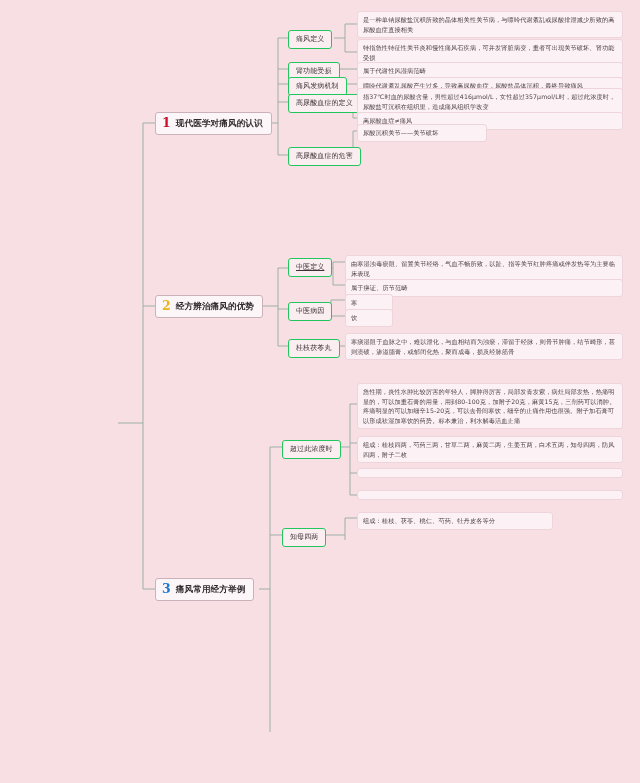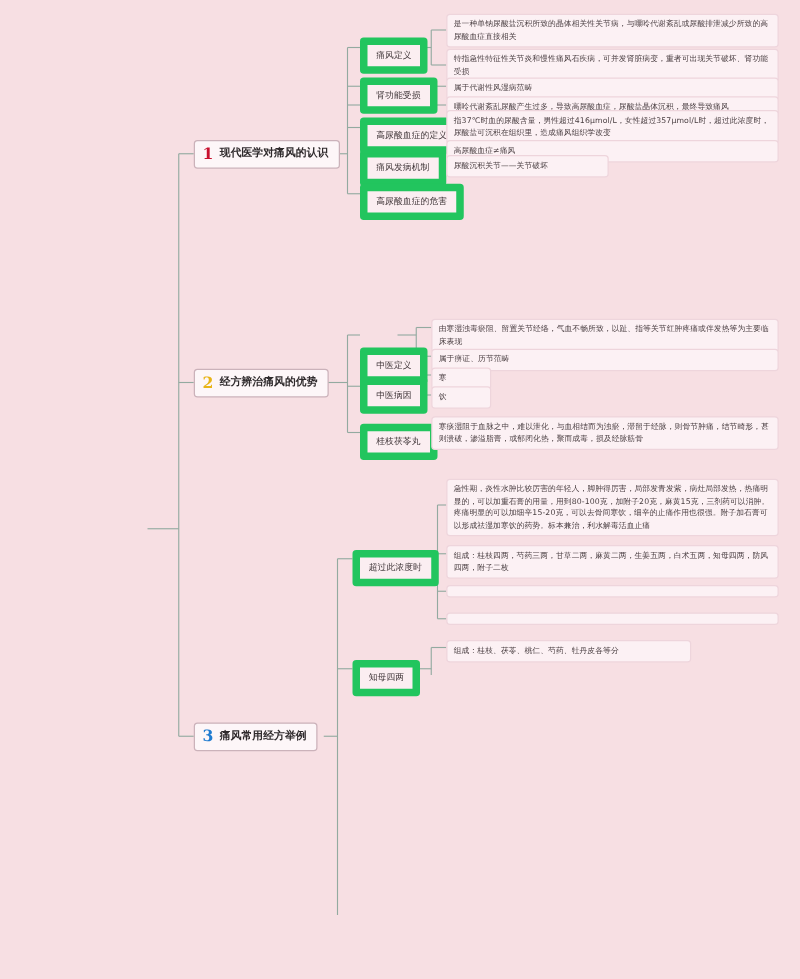--- a/index.html
+++ b/index.html
@@ -42,21 +42,21 @@
     letter-spacing: 0.1px;
     color: #4a3f42;
     white-space: normal;
   }
   .node.leaf {
     background: #fcf1f4;
     border-color: #eed5dc;
   }
   .node.mid {
     background: #fbeef1;
-    border: 6px solid #22c55e;
+    border: 1px solid #22c55e;
     font-size: 7px;
     padding: 3px 7px;
     white-space: nowrap;
     color: #3d3336;
   }
   .node.branch {
     background: #fdf6f8;
     border: 1px solid #cbb2ba;
     border-radius: 3px;
     font-size: 8.6px;
@@ -174,38 +174,38 @@
   </svg>
 
 
   <div class="node branch" style="left:155px; top:112px;">
     <span class="bnum n1">1</span>
     <span>现代医学对痛风的认识</span>
   </div>
 
   <div class="node mid" style="left:288px; top:30px;">痛风定义</div>
   <div class="node mid" style="left:288px; top:62px;">肾功能受损</div>
-  <div class="node mid" style="left:288px; top:77px;margin-top:43px;">痛风发病机制</div>
+  <div class="node mid" style="left:288px; top:77px;">痛风发病机制</div>
   <div class="node mid" style="left:288px; top:94px;">高尿酸血症的定义</div>
   <div class="node mid" style="left:288px; top:147px;">高尿酸血症的危害</div>
 
   <div class="node leaf" style="left:357px; top:11px; width:266px;">是一种单钠尿酸盐沉积所致的晶体相关性关节病，与嘌呤代谢紊乱或尿酸排泄减少所致的高尿酸血症直接相关</div>
   <div class="node leaf" style="left:357px; top:39px; width:266px;">特指急性特征性关节炎和慢性痛风石疾病，可并发肾脏病变，重者可出现关节破坏、肾功能受损</div>
   <div class="node leaf" style="left:357px; top:62px; width:266px;">属于代谢性风湿病范畴</div>
   <div class="node leaf" style="left:357px; top:77px; width:266px;">嘌呤代谢紊乱尿酸产生过多，导致高尿酸血症，尿酸盐晶体沉积，最终导致痛风</div>
   <div class="node leaf" style="left:357px; top:88px; width:266px;">指37℃时血的尿酸含量，男性超过416μmol/L，女性超过357μmol/L时，超过此浓度时，尿酸盐可沉积在组织里，造成痛风组织学改变</div>
   <div class="node leaf" style="left:357px; top:112px; width:266px;">高尿酸血症≠痛风</div>
   <div class="node leaf" style="left:357px; top:124px; width:130px;">尿酸沉积关节——关节破坏</div>
 
   <div class="node branch" style="left:155px; top:295px;">
     <span class="bnum n2">2</span>
     <span>经方辨治痛风的优势</span>
   </div>
 
-  <div class="node mid" style="left:288px; top:278px;">中医定义</div>
+  <div class="node mid" style="left:288px; top:258px;text-decoration:underline;">中医定义</div>
   <div class="node mid" style="left:288px; top:302px;">中医病因</div>
   <div class="node mid" style="left:288px; top:339px;">桂枝茯苓丸</div>
 
   <div class="node leaf" style="left:345px; top:255px; width:278px;">由寒湿浊毒瘀阻、留置关节经络，气血不畅所致，以趾、指等关节红肿疼痛或伴发热等为主要临床表现</div>
   <div class="node leaf" style="left:345px; top:279px; width:278px;">属于痹证、历节范畴</div>
   <div class="node leaf" style="left:345px; top:294px; width:48px;">寒</div>
   <div class="node leaf" style="left:345px; top:309px; width:48px;">饮</div>
   <div class="node leaf" style="left:345px; top:333px; width:278px;">寒痰湿阻于血脉之中，难以泄化，与血相结而为浊瘀，滞留于经脉，则骨节肿痛，结节畸形，甚则溃破，渗溢脂膏，或郁闭化热，聚而成毒，损及经脉筋骨</div>
 
   <div class="node branch" style="left:155px; top:578px;">

